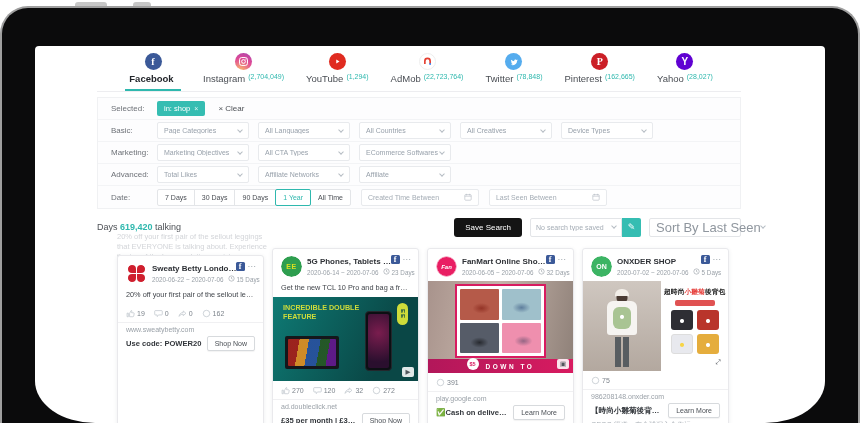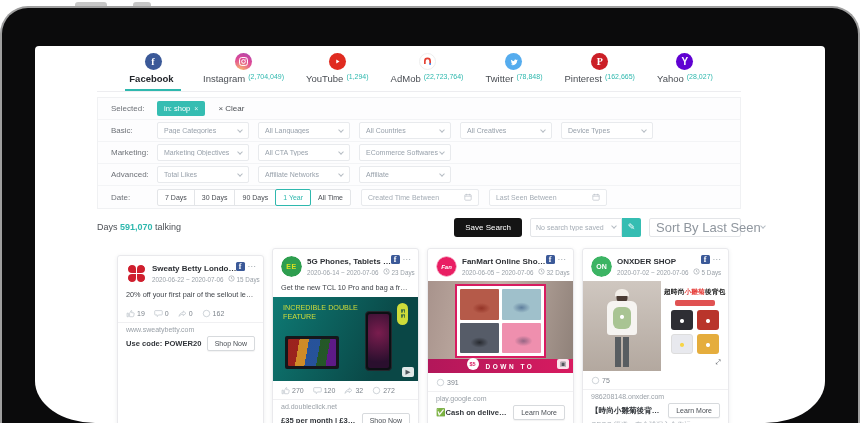--- a/index.html
+++ b/index.html
@@ -106,21 +106,21 @@
     radial-gradient(34px 44px at 92% 55%,rgba(255,255,255,.28),transparent 70%),
     linear-gradient(#7289c9,#6a80bf);display:flex;align-items:center;justify-content:center;}
   .v20-label{color:#fff;font-size:12px;font-weight:bold;letter-spacing:2.5px;}
   .v20-ring{position:absolute;left:50%;top:47%;transform:translate(-50%,-50%);width:15px;height:15px;
     border:1.5px solid #fff;border-radius:50%;display:flex;align-items:center;justify-content:center;}
   .v20-ring i{width:0;height:0;border-left:4px solid #fff;border-top:2.6px solid transparent;
     border-bottom:2.6px solid transparent;margin-left:1px;}
   .v20-strip{position:absolute;left:0;right:0;bottom:0;height:8px;background:rgba(25,35,70,.35);}
   .img-ee-phones{height:84px;background:linear-gradient(115deg,#0e7a74,#0a4746 75%);}
   .ee-label{position:absolute;left:10px;top:7px;width:82px;color:#cfdc3a;font-size:7.2px;
-    font-weight:normal;line-height:1.2;text-transform:uppercase;}
+    font-weight:bold;line-height:1.2;text-transform:uppercase;}
   .ee-badge{position:absolute;right:10px;top:6px;width:11px;height:22px;border-radius:6px;
     background:#cfdc3a;color:#0a4746;font-size:6px;font-weight:bold;display:flex;align-items:center;
     justify-content:center;writing-mode:vertical-rl;letter-spacing:1px;}
   .ee-tv{position:absolute;left:12px;bottom:12px;width:54px;height:33px;background:#14171b;
     border-radius:2px;padding:3px;}
   .ee-tv i{display:block;height:100%;background:linear-gradient(100deg,#b3261e 0 22%,#f0a02a 22% 40%,#2a5db0 40% 62%,#27632a 62% 80%,#6a1b9a 80%);opacity:.85;border-radius:1px;}
   .ee-phone{position:absolute;right:26px;top:14px;width:27px;height:60px;background:#0c0f13;
     border-radius:4px;border:1px solid #23272c;padding:2px;}
   .ee-phone i{display:block;height:100%;border-radius:2px;background:radial-gradient(circle at 50% 35%,#7a1d4e,#2a0f2e 80%);}
   .img-shoes-grid{height:92px;background:linear-gradient(100deg,#a8938c,#c5b3a9 45%,#8e8078);}
@@ -334,41 +334,46 @@
               <span><svg width="8" height="8" viewBox="0 0 10 10" fill="none" stroke="#b6bdc4" stroke-width="0.8">
                   <rect x="1" y="2" width="8" height="7" rx="1"></rect>
                   <path d="M1 4h8M3 1v2M7 1v2"></path>
                 </svg></span>
             </div>
           </div>
         </div>
       <div id="results-bar">
         <div class="rtext">
           <span>Days</span>
-          <b>591,070</b>
+          <b>619,420</b>
           <span>talking</span>
         </div>
         <div class="rright">
           <button class="save-btn">Save Search</button>
           <div class="saved-box">
             <div class="saved-dd">
               <span>No search type saved</span>
               <i class="chev"></i>
             </div>
             <div class="pencil">
                 <span>✎</span>
               </div>
           </div>
           <div class="sort-dd">
             <span>Sort By Last Seen</span>
             <i class="chev"></i>
           </div>
         </div>
       </div>
     </div>
+    <div id="ghost">
+        <div>20% off your first pair of the sellout leggings</div>
+        <div>that EVERYONE is talking about. Experience</div>
+        <div>the joy of the bum-sculpting, moisture-</div>
+      </div>
     <div id="cards">
         <article class="card first">
           <div class="c-head">
             <span class="logo">
               <span style="display:grid;grid-template-columns:8px 8px;gap:1px">
                 <i style="width:8px;height:8px;border-radius:50% 50% 0 50%;background:#cf1f2e"></i>
                 <i style="width:8px;height:8px;border-radius:50% 50% 50% 0;background:#cf1f2e"></i>
                 <i style="width:8px;height:8px;border-radius:50% 0 50% 50%;background:#cf1f2e"></i>
                 <i style="width:8px;height:8px;border-radius:0 50% 50% 50%;background:#cf1f2e"></i>
               </span>

